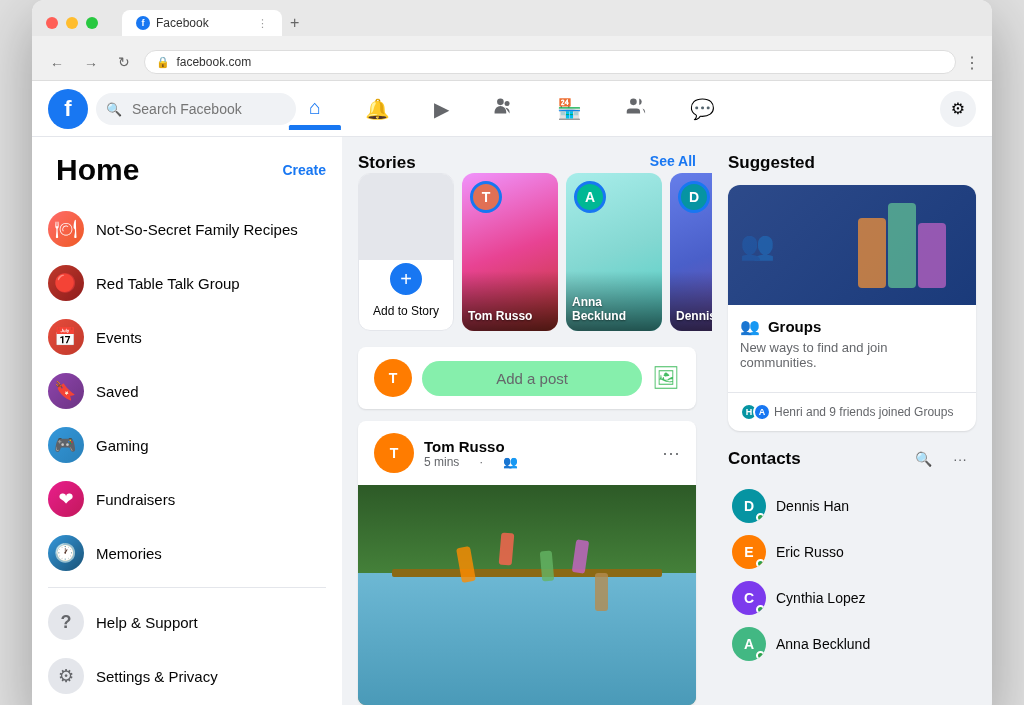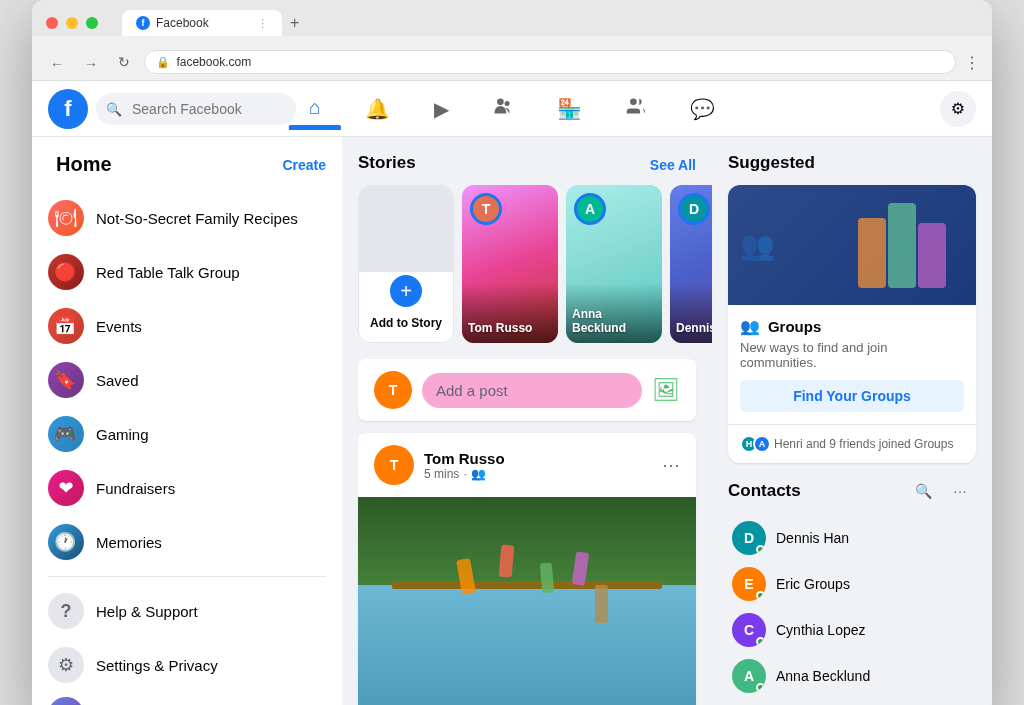--- a/index.html
+++ b/index.html
@@ -43,59 +43,59 @@
     .nav-icon-btn.active .active-indicator { display: block; position: absolute; bottom: -1px; left: 0; right: 0; height: 3px; background: #1877f2; border-radius: 2px; }
 
     .fb-nav-right { margin-left: auto; }
     .gear-btn { background: #f0f2f5; border: none; width: 36px; height: 36px; border-radius: 50%; cursor: pointer; color: #050505; font-size: 16px; display: flex; align-items: center; justify-content: center; }
 
     
     .fb-main { display: flex; height: calc(705px - 56px - 72px); overflow: hidden; }
 
     
     .fb-sidebar { width: 310px; background: white; padding: 8px 8px; overflow-y: auto; flex-shrink: 0; border-right: none; }
-    .sidebar-title { font-size: 20px; font-weight: 700; color: #050505; padding: 8px 8px; }
+    .sidebar-title { font-size: 30px; font-weight: 700; color: #050505; padding: 8px 8px; }
     .sidebar-create { color: #1877f2; font-size: 14px; font-weight: 700; cursor: pointer; }
     .sidebar-header { display: flex; align-items: center; justify-content: space-between; padding: 0 8px 8px; }
 
     .sidebar-item { display: flex; align-items: center; gap: 12px; padding: 8px 8px; border-radius: 8px; cursor: pointer; margin-bottom: 2px; }
     .sidebar-icon { width: 36px; height: 36px; border-radius: 50%; display: flex; align-items: center; justify-content: center; font-size: 18px; flex-shrink: 0; overflow: hidden; }
     .sidebar-label { font-size: 15px; color: #050505; font-weight: 500; }
 
     .sidebar-divider { height: 1px; background: #e4e6eb; margin: 8px 8px; }
 
     
     .fb-feed { flex: 1; padding: 16px; overflow-y: auto; }
 
     
-    .stories-header { display: flex; align-items: flex-end; justify-content: space-between; margin-bottom: 12px; }
+    .stories-header { display: flex; align-items: flex-start; justify-content: space-between; }
     .stories-title { font-size: 17px; font-weight: 700; color: #050505; }
     .see-all-link { color: #1877f2; font-size: 14px; font-weight: 600; cursor: pointer; }
     .stories-row { display: flex; gap: 8px; margin-bottom: 16px; }
     .story-card { width: 96px; height: 158px; border-radius: 12px; overflow: hidden; position: relative; cursor: pointer; flex-shrink: 0; }
     .story-add { background: white; border: 1px solid #e4e6eb; display: flex; flex-direction: column; align-items: center; justify-content: flex-end; padding-bottom: 12px; }
     .story-add-icon { width: 38px; height: 38px; background: #1877f2; border-radius: 50%; display: flex; align-items: center; justify-content: center; color: white; font-size: 20px; margin-bottom: 6px; border: 3px solid white; }
-    .story-add-label { font-size: 12px; font-weight: 700; color: #050505; text-align: left; }
+    .story-add-label { font-size: 12px; font-weight: 400; color: #050505; text-align: left; }
     .story-avatar { position: absolute; top: 8px; left: 8px; width: 32px; height: 32px; border-radius: 50%; border: 3px solid #1877f2; background: #ccc; overflow: hidden; }
     .story-name { position: absolute; bottom: 8px; left: 6px; right: 6px; font-size: 12px; font-weight: 700; color: white; text-shadow: 0 1px 2px rgba(0,0,0,0.5); }
     .story-gradient { position: absolute; bottom: 0; left: 0; right: 0; height: 60px; background: linear-gradient(to top, rgba(0,0,0,0.6), transparent); }
 
     
     .post-box { background: white; border-radius: 8px; padding: 12px 16px; margin-bottom: 12px; box-shadow: 0 1px 2px rgba(0,0,0,0.1); display: flex; align-items: center; gap: 10px; }
     .post-avatar { width: 38px; height: 38px; border-radius: 50%; background: #ccc; flex-shrink: 0; overflow: hidden; }
-    .post-input { flex: 1; background: #f9a8d4; border: none; border-radius: 20px; padding: 9px 14px; font-size: 15px; color: #65676b; cursor: pointer; }
+    .post-input { flex: 1; background: #86efac; border: none; border-radius: 20px; padding: 9px 14px; font-size: 15px; color: #65676b; cursor: pointer; text-align: center; }
     .post-photo-btn { background: none; border: none; cursor: pointer; color: #45bd62; font-size: 22px; }
 
     
     .post-card { background: white; border-radius: 8px; box-shadow: 0 1px 2px rgba(0,0,0,0.1); overflow: hidden; }
     .post-header { padding: 12px 16px; display: flex; align-items: center; gap: 10px; }
     .post-user-avatar { width: 40px; height: 40px; border-radius: 50%; background: #ccc; flex-shrink: 0; overflow: hidden; }
     .post-user-info { flex: 1; }
     .post-username { font-size: 15px; font-weight: 700; color: #050505; }
-    .post-meta { font-size: 12px; color: #65676b; display: flex; align-items: flex-start; gap: 4px; }
+    .post-meta { font-size: 12px; color: #65676b; display: flex; align-items: flex-start; gap: 20px; }
     .post-more { background: none; border: none; cursor: pointer; color: #65676b; font-size: 18px; }
     .post-text { padding: 0 16px 12px; font-size: 15px; color: #050505; }
 
     
     .fb-right { width: 280px; padding: 16px; overflow-y: auto; flex-shrink: 0; }
 
     .suggested-title { font-size: 17px; font-weight: 700; color: #050505; margin-bottom: 12px; }
     .groups-card { background: white; border-radius: 12px; overflow: hidden; box-shadow: 0 1px 2px rgba(0,0,0,0.1); margin-bottom: 12px; }
     .groups-card-image { height: 120px; background: linear-gradient(135deg, #2d4a8a, #1a3a7a); position: relative; overflow: hidden; display: flex; align-items: center; justify-content: flex-start; }
     .groups-card-content { padding: 12px; }
@@ -399,21 +399,20 @@
                 <div style="width:28px;height:65px;background:rgba(200,100,200,0.7);border-radius:4px;"></div>
               </div>
             </div>
           </div>
           <div class="groups-card-content">
             <div class="groups-card-header">
               <span class="groups-icon">👥</span>
               <span class="groups-card-title">Groups</span>
             </div>
             <div class="groups-card-desc">New ways to find and join communities.</div>
-            <button class="groups-cta-btn">Find Your Groups</button>
           </div>
           <div class="groups-friends">
             <div class="friend-avatars">
               <div class="friend-avatar-sm av-teal">
                 <span style="font-size:9px;color:white;font-weight:bold;">H</span>
               </div>
               <div class="friend-avatar-sm av-blue">
                 <span style="font-size:9px;color:white;font-weight:bold;">A</span>
               </div>
             </div>
@@ -435,21 +434,21 @@
             <span class="online-dot"></span>
           </div>
           <span class="contact-name">Dennis Han</span>
         </div>
 
         <div class="contact-item">
           <div class="contact-avatar av-orange">
             <div class="avatar-placeholder">E</div>
             <span class="online-dot"></span>
           </div>
-          <span class="contact-name">Eric Groups</span>
+          <span class="contact-name">Eric Russo</span>
         </div>
 
         <div class="contact-item">
           <div class="contact-avatar av-purple">
             <div class="avatar-placeholder">C</div>
             <span class="online-dot"></span>
           </div>
           <span class="contact-name">Cynthia Lopez</span>
         </div>
 

